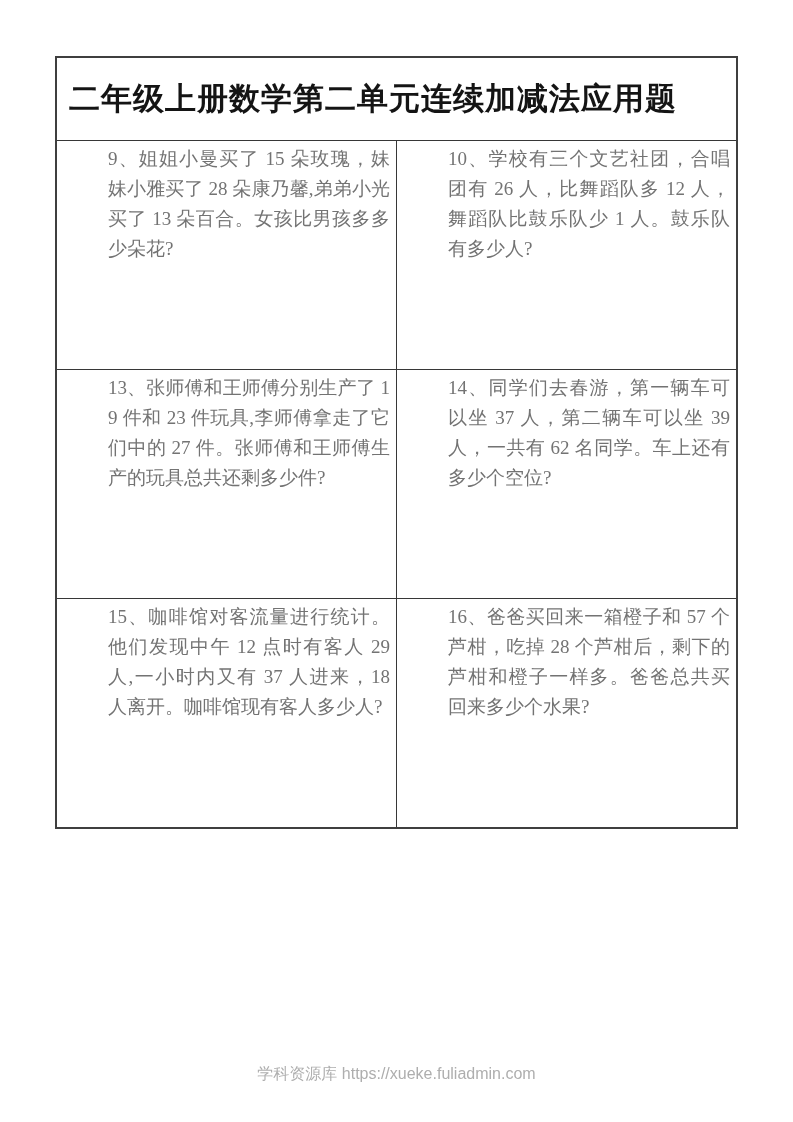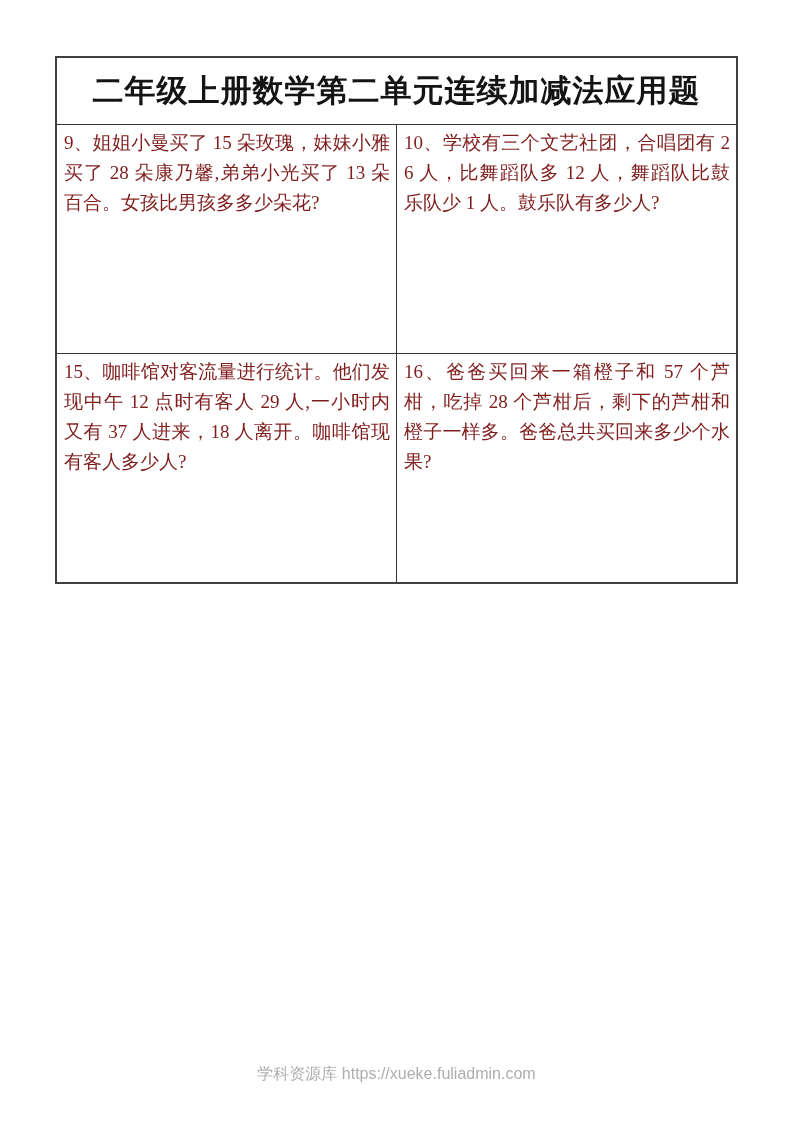--- a/index.html
+++ b/index.html
@@ -22,41 +22,42 @@
     table-layout: fixed;
     border: 2px solid #3f3f3f;
   }
   .worksheet-table td {
     border: 1px solid #373737;
     vertical-align: top;
     overflow: hidden;
   }
   td.title-cell {
     height: 58px;
-    text-align: center;
+    text-align: left;
     vertical-align: middle;
-    padding: 4px;
+    padding: 12px;
   }
   .title-text {
     font-weight: bold;
     font-size: 31px;
     color: #141414;
     letter-spacing: 1px;
     line-height: 1.1;
   }
   td.problem-cell {
     height: 225px;
     padding: 3px 6px 0 7px;
   }
   .problem-text {
     font-size: 19px;
     line-height: 30px;
-    color: #7f1d1d;
+    color: #737373;
     text-align: justify;
     word-break: break-all;
+    margin-left: 44px;
   }
   .footer {
     position: absolute;
     left: 0;
     top: 1064px;
     width: 793px;
     text-align: center;
     font-family: "Liberation Sans", "DejaVu Sans", sans-serif;
     font-size: 16px;
     color: #aeaeae;
@@ -75,20 +76,28 @@
     <tr>
       <td class="problem-cell">
         <div class="problem-text">9、姐姐小曼买了 15 朵玫瑰，妹妹小雅买了 28 朵康乃馨,弟弟小光买了 13 朵百合。女孩比男孩多多少朵花?</div>
       </td>
       <td class="problem-cell">
         <div class="problem-text">10、学校有三个文艺社团，合唱团有 26 人，比舞蹈队多 12 人，舞蹈队比鼓乐队少 1 人。鼓乐队有多少人?</div>
       </td>
     </tr>
     <tr>
       <td class="problem-cell">
+        <div class="problem-text">13、张师傅和王师傅分别生产了 19 件和 23 件玩具,李师傅拿走了它们中的 27 件。张师傅和王师傅生产的玩具总共还剩多少件?</div>
+      </td>
+      <td class="problem-cell">
+        <div class="problem-text">14、同学们去春游，第一辆车可以坐 37 人，第二辆车可以坐 39 人，一共有 62 名同学。车上还有多少个空位?</div>
+      </td>
+    </tr>
+    <tr>
+      <td class="problem-cell">
         <div class="problem-text">15、咖啡馆对客流量进行统计。他们发现中午 12 点时有客人 29 人,一小时内又有 37 人进来，18 人离开。咖啡馆现有客人多少人?</div>
       </td>
       <td class="problem-cell">
         <div class="problem-text">16、爸爸买回来一箱橙子和 57 个芦柑，吃掉 28 个芦柑后，剩下的芦柑和橙子一样多。爸爸总共买回来多少个水果?</div>
       </td>
     </tr>
   </tbody>
 </table>
 
 <div class="footer">学科资源库 https://xueke.fuliadmin.com</div>

